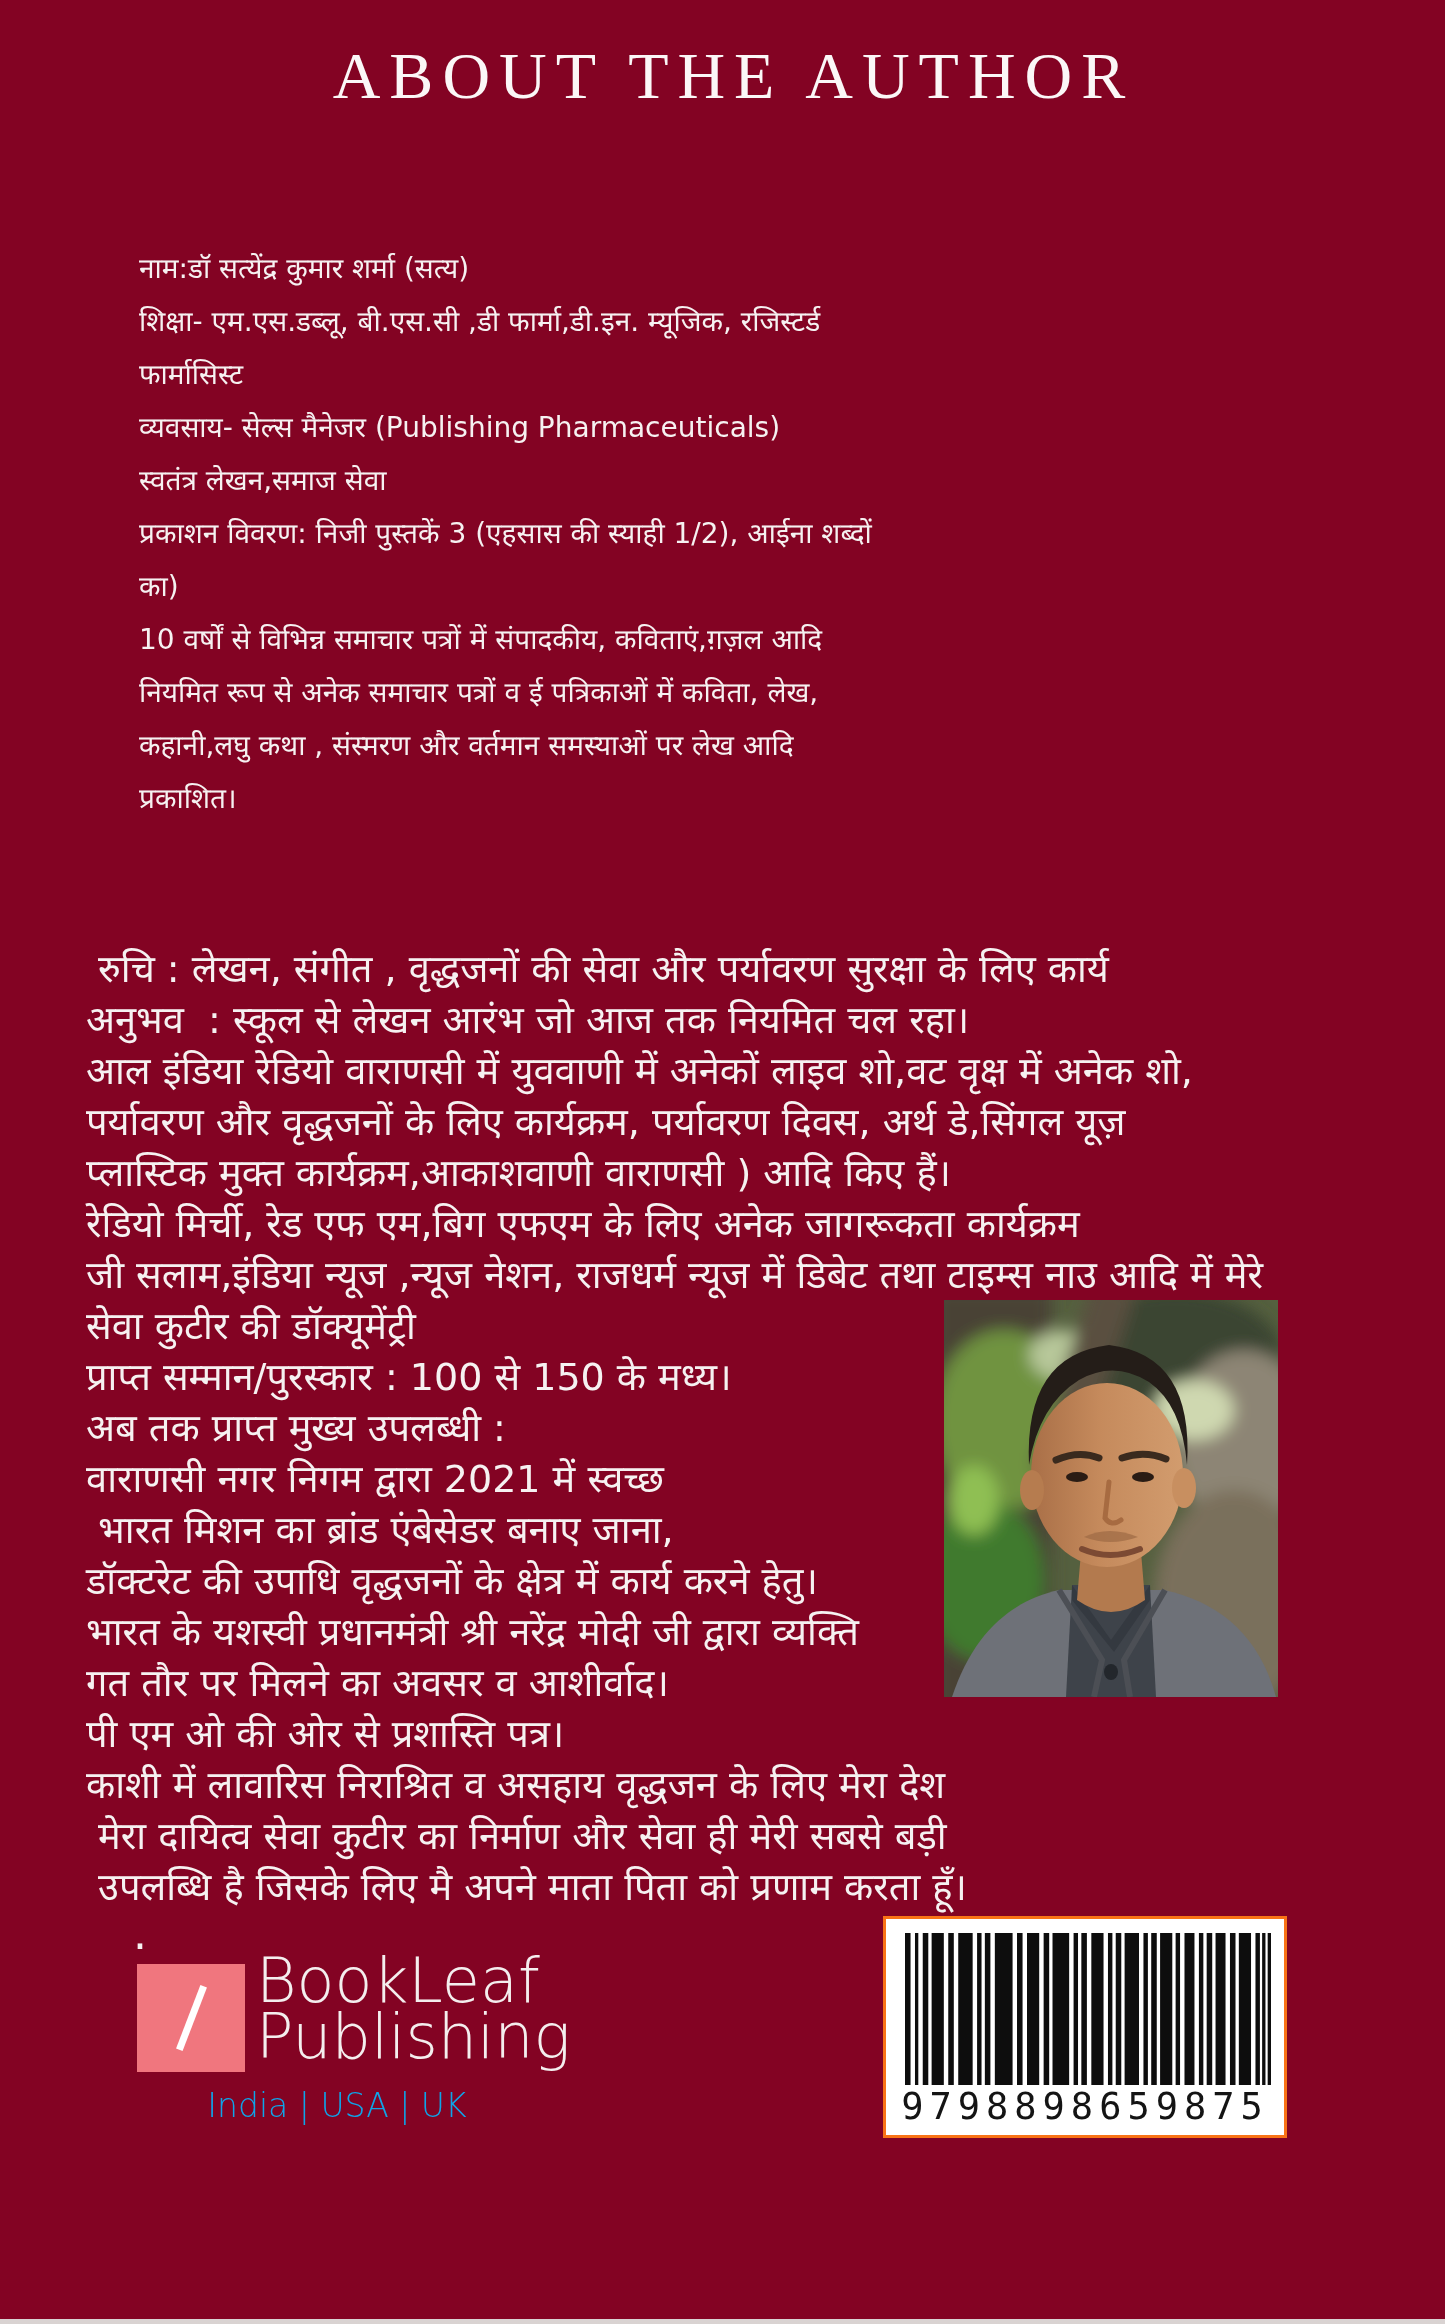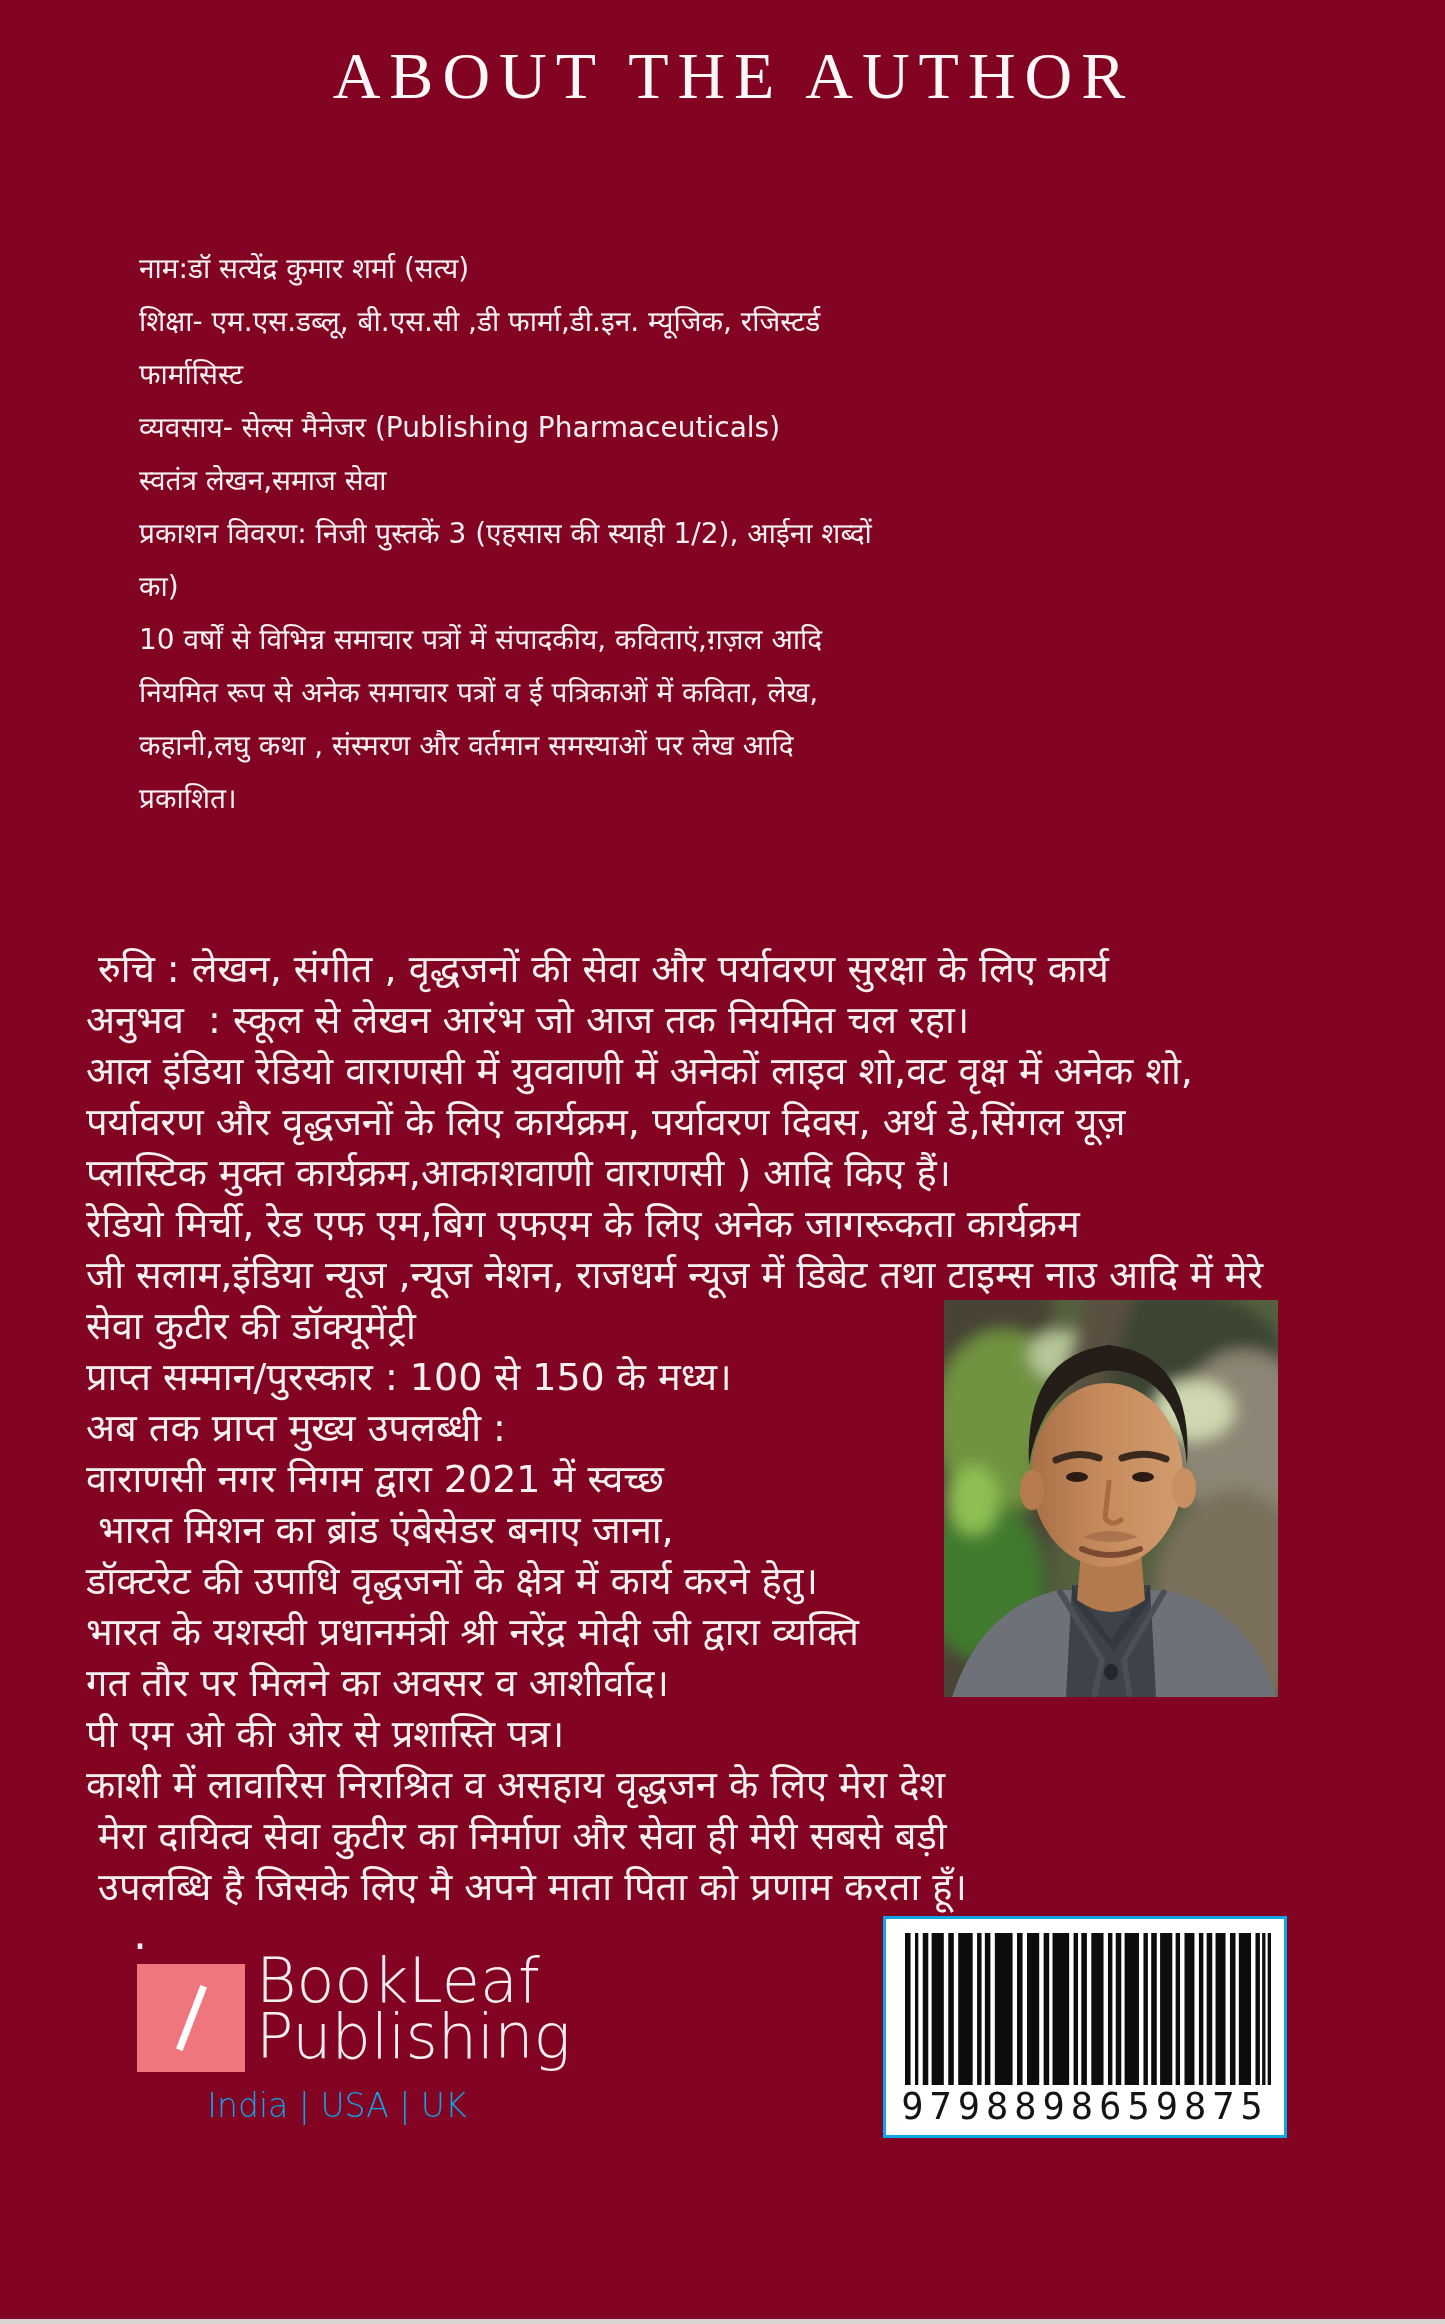--- a/index.html
+++ b/index.html
@@ -46,21 +46,21 @@
   .logo-word.w2 { top:2009px; }
   .logo-regions {
     position:absolute; left:137px; top:2086px; width:400px;
     text-align:center; font-weight:200; font-size:33px; color:#0ea5e9;
     white-space:pre;
   }
 
   .barcode {
     position:absolute; left:883px; top:1916px; width:404px; height:222px;
     background:#ffffff; box-sizing:border-box;
-    border:3px solid #0ea5e9;
+    border:3px solid #f97316;
   }
   .barcode svg { position:absolute; left:19px; top:14px; }
   .isbn {
     position:absolute; left:0; top:166px; width:100%;
     text-align:center; color:#141414;
     font-family:"DejaVu Sans Mono","Liberation Mono",monospace;
     font-size:37px; letter-spacing:6px; white-space:nowrap;
   }
   .bottom-strip {
     position:absolute; left:0; bottom:0; width:100%; height:5px;

